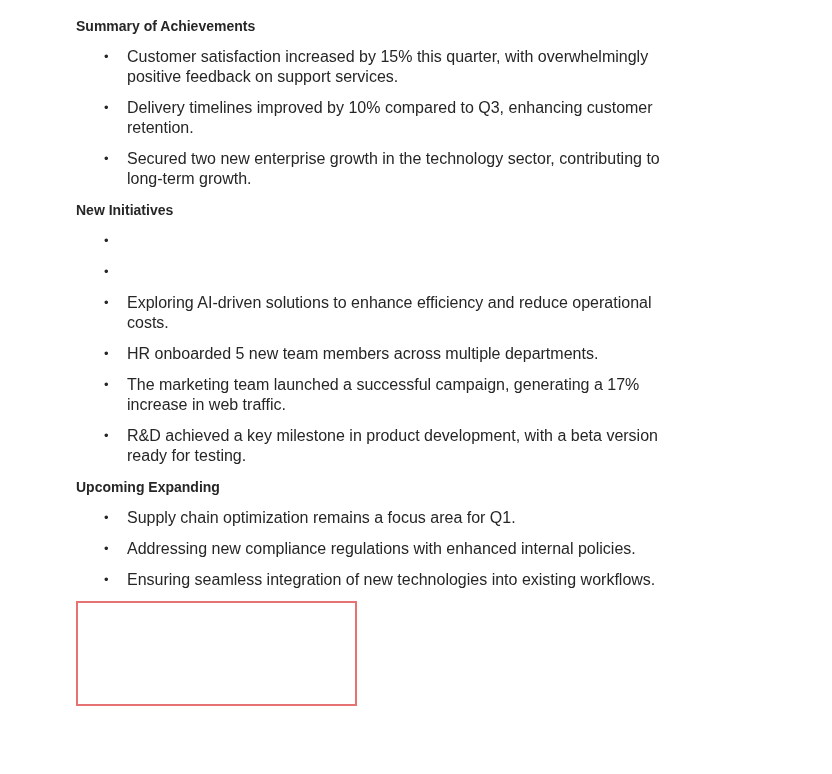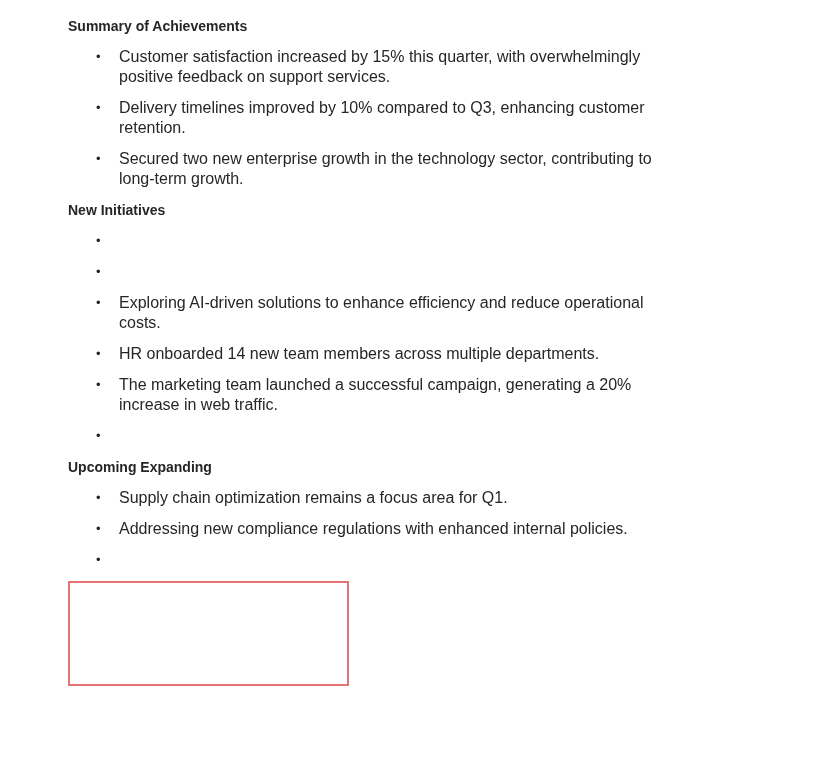--- a/index.html
+++ b/index.html
@@ -11,20 +11,21 @@
     width: 832px;
     height: 774px;
     font-family: "Liberation Sans", sans-serif;
     color: #262626;
     overflow: hidden;
   }
   .page {
     box-sizing: border-box;
     width: 672px;
     padding: 16px 0 0 68px;
+    margin-left: 8px;
   }
   .heading {
     font-size: 14px;
     font-weight: bold;
     line-height: 20px;
     margin: 0 0 11px 0;
     color: #262626;
   }
   .bullet-item {
     display: flex;
@@ -85,41 +86,43 @@
     </div>
     <div class="bullet-item">
       <span class="bullet-marker">•</span>
       <span class="bullet-text">Exploring AI-driven solutions to enhance efficiency and reduce operational costs.</span>
     </div>
   </div>
 
   <div class="section">
     <div class="bullet-item">
       <span class="bullet-marker">•</span>
-      <span class="bullet-text">HR onboarded 14 new team members across multiple departments.</span>
+      <span class="bullet-text">HR onboarded 5 new team members across multiple departments.</span>
     </div>
     <div class="bullet-item">
       <span class="bullet-marker">•</span>
-      <span class="bullet-text">The marketing team launched a successful campaign, generating a 20% increase in web traffic.</span>
+      <span class="bullet-text">The marketing team launched a successful campaign, generating a 17% increase in web traffic.</span>
     </div>
     <div class="bullet-item">
       <span class="bullet-marker">•</span>
+      <span class="bullet-text">R&amp;D achieved a key milestone in product development, with a beta version ready for testing.</span>
     </div>
   </div>
 
   <div class="section">
     <div class="heading">Upcoming Expanding</div>
     <div class="bullet-item">
       <span class="bullet-marker">•</span>
       <span class="bullet-text">Supply chain optimization remains a focus area for Q1.</span>
     </div>
     <div class="bullet-item">
       <span class="bullet-marker">•</span>
       <span class="bullet-text">Addressing new compliance regulations with enhanced internal policies.</span>
     </div>
     <div class="bullet-item">
       <span class="bullet-marker">•</span>
+      <span class="bullet-text">Ensuring seamless integration of new technologies into existing workflows.</span>
     </div>
   </div>
 
   <div class="annotation-box" style="border-color: rgb(229, 115, 115);"></div>
 
 </div>
 
 </body></html>

